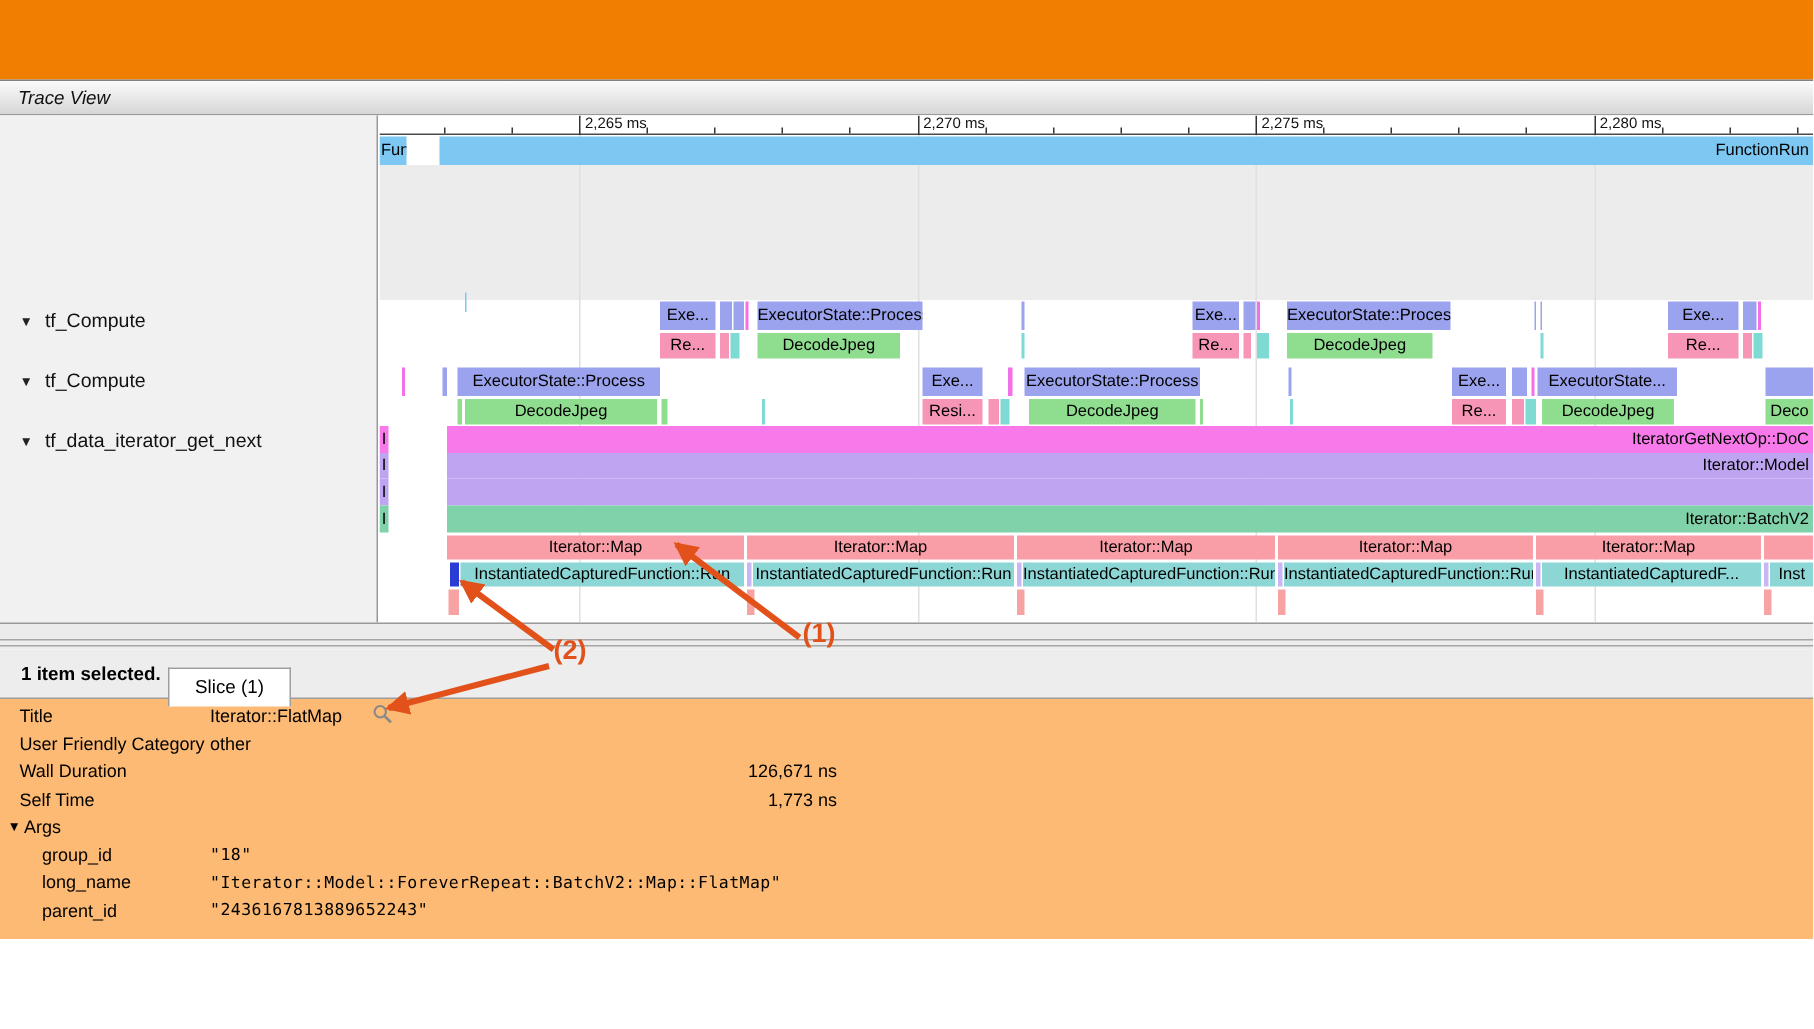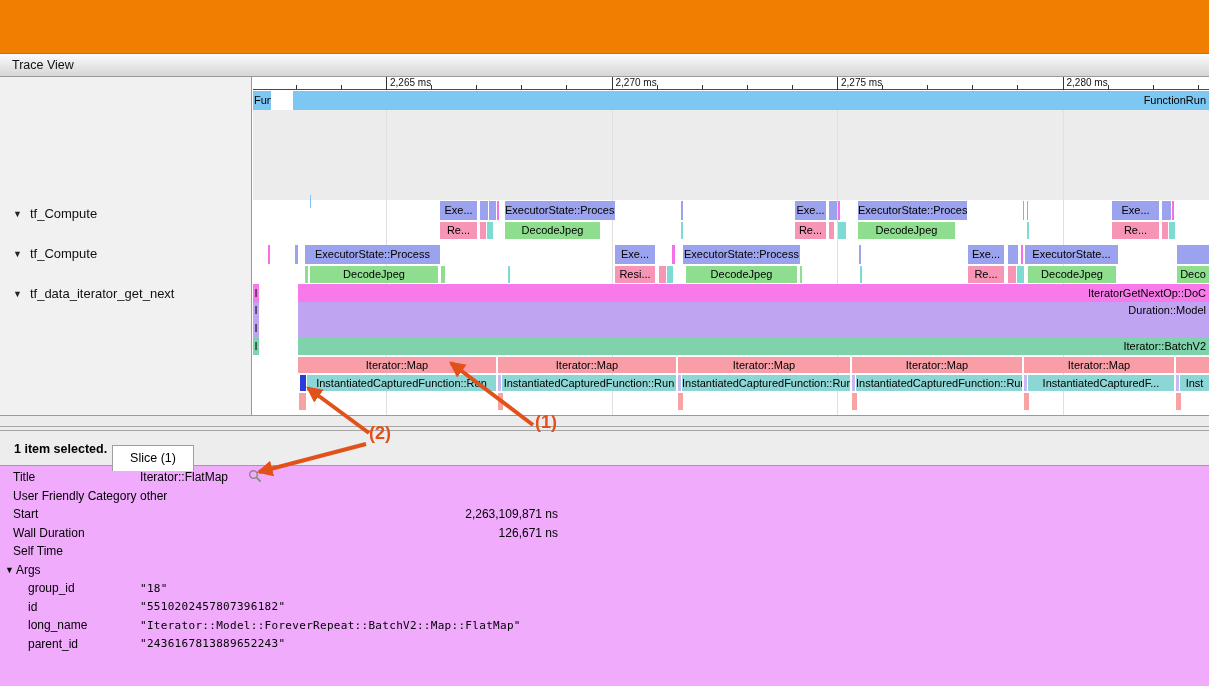--- a/index.html
+++ b/index.html
@@ -3,21 +3,21 @@
 <meta charset="utf-8">
 <style>
   html,body{margin:0;padding:0;background:#fff;}
   .screen{position:relative;width:1209px;height:686px;overflow:hidden;background:#fff;
           font-family:"Liberation Sans",sans-serif;color:#000;}
   
   .banner{position:absolute;left:0;top:0;width:1209px;height:53px;background:#f07e00;}
   
   .trace-header{position:absolute;left:0;top:53px;width:1209px;height:24px;
      background:linear-gradient(#fbfbfb,#d6d6d6);border-top:1px solid #808080;border-bottom:1px solid #9a9a9a;
-     box-sizing:border-box;line-height:22px;padding-left:12px;font-size:12.5px;color:#111;}
+     box-sizing:border-box;line-height:22px;padding-left:12px;font-size:12.5px;color:#111;font-style:italic;}
   
   .main{position:absolute;left:0;top:77px;width:1209px;height:338px;background:#fff;}
   .sidebar{position:absolute;left:0;top:0;width:252px;height:338px;background:#f1f1f1;
      border-right:1px solid #999;box-sizing:border-box;}
   .track-label{position:absolute;left:13px;display:flex;align-items:center;gap:8px;height:17px;
      font-size:13px;color:#111;cursor:default;}
   .track-label .tri{font-size:9px;color:#222;}
   .timeline{position:absolute;left:253px;top:0;width:956px;height:338px;background:#fff;overflow:hidden;}
   .ruler{position:absolute;left:0;top:0;width:956px;height:13px;background:#fff;border-bottom:1px solid #4a4a4a;box-sizing:border-box;}
   .major-tick{position:absolute;top:0;height:13px;border-left:1px solid #333;}
@@ -34,21 +34,21 @@
   .divider{position:absolute;left:0;top:415px;width:1209px;height:18px;background:#ececec;
      border-top:1px solid #9a9a9a;box-sizing:border-box;}
   .divider::after{content:"";position:absolute;left:0;right:0;bottom:2px;height:3px;
      border-top:1px solid #a6a6a6;border-bottom:1px solid #a6a6a6;}
   
   .tabbar{position:absolute;left:0;top:433px;width:1209px;height:33px;background:#ededed;
      border-bottom:1px solid #9e9e9e;box-sizing:border-box;}
   .status-text{position:absolute;left:14px;top:0;height:32px;line-height:32px;font-size:12.5px;font-weight:bold;}
   .tab{position:absolute;left:112px;top:12px;height:25px;width:80px;background:#fff;
      border:1px solid #9e9e9e;border-bottom:none;text-align:center;line-height:25px;font-size:12.5px;z-index:3;}
-  .details{position:absolute;left:0;top:466px;width:1209px;height:220px;background:#f0abfc;padding-top:2px;box-sizing:border-box;}
+  .details{position:absolute;left:0;top:466px;width:1209px;height:160px;background:#fdba74;padding-top:2px;box-sizing:border-box;}
   .drow{display:flex;height:18.5px;align-items:center;font-size:12px;}
   .drow .dlabel{margin-left:13px;width:127px;flex:none;}
   .drow .dval{width:418px;flex:none;display:flex;align-items:center;text-align:center;}
   .drow .dval.right{justify-content:flex-end;text-align:right;display:block;line-height:18.5px;}
   .args-header{display:flex;height:18.5px;align-items:center;font-size:12px;margin-left:5px;gap:2px;}
   .args-header .tri{font-size:9px;}
   .arow{display:flex;height:18.5px;align-items:center;font-size:12px;}
   .arow .alabel{margin-left:28px;width:112px;flex:none;}
   .arow .aval{font-family:"DejaVu Sans Mono",monospace;font-size:11px;letter-spacing:0.3px;}
   .mag{margin-left:20px;display:inline-block;}
@@ -187,21 +187,21 @@
             <div class="bar" style="left: 764px; width: 7px; background: rgb(126, 219, 212);"></div>
             <div class="bar" style="left: 775px; width: 88px; background: rgb(143, 222, 144);">DecodeJpeg</div>
             <div class="bar" style="left: 924px; width: 32px; background: rgb(143, 222, 144);">Deco</div>
           </div>
           <div class="lane" style="top: 207px; height: 18px; line-height: 18px;">
             <div class="bar" style="left: 0px; width: 6px; background: rgb(248, 122, 234);">I</div>
             <div class="bar ta-right" style="left: 45px; width: 911px; background: rgb(248, 122, 234);">IteratorGetNextOp::DoC</div>
           </div>
           <div class="lane" style="top: 225px; height: 17px; line-height: 17px;">
             <div class="bar" style="left: 0px; width: 6px; background: rgb(190, 164, 241);">I</div>
-            <div class="bar ta-right" style="left: 45px; width: 911px; background: rgb(190, 164, 241);">Duration::Model</div>
+            <div class="bar ta-right" style="left: 45px; width: 911px; background: rgb(190, 164, 241);">Iterator::Model</div>
           </div>
           <div class="lane" style="top: 242px; height: 18px; line-height: 18px;">
             <div class="bar" style="left: 0px; width: 6px; background: rgb(190, 164, 241);">I</div>
             <div class="bar ta-right" style="left: 45px; width: 1047px; background: rgb(190, 164, 241);">Iterator::ForeverRep</div>
           </div>
           <div class="lane" style="top: 260px; height: 18px; line-height: 18px;">
             <div class="bar" style="left: 0px; width: 6px; background: rgb(127, 210, 169);">I</div>
             <div class="bar ta-right" style="left: 45px; width: 911px; background: rgb(127, 210, 169);">Iterator::BatchV2</div>
           </div>
           <div class="lane" style="top: 280px; height: 16px; line-height: 16px;">
@@ -251,41 +251,34 @@
         <div class="dval">Iterator::FlatMap<span class="mag"><svg width="14" height="14" viewBox="0 0 14 14">
               <circle cx="5.5" cy="5.5" r="3.8" fill="none" stroke="#888" stroke-width="1.4"></circle>
               <line x1="8.6" y1="8.6" x2="12.6" y2="12.6" stroke="#888" stroke-width="1.8"></line>
             </svg></span></div>
       </div>
       <div class="drow">
         <div class="dlabel">User Friendly Category</div>
         <div class="dval">other</div>
       </div>
       <div class="drow">
-        <div class="dlabel">Start</div>
-        <div class="dval right">2,263,109,871 ns</div>
-      </div>
-      <div class="drow">
         <div class="dlabel">Wall Duration</div>
         <div class="dval right">126,671 ns</div>
       </div>
       <div class="drow">
         <div class="dlabel">Self Time</div>
+        <div class="dval right">1,773 ns</div>
       </div>
       <div class="args-header">
         <span class="tri">▼</span>
         <span>Args</span>
       </div>
       <div class="arow">
         <div class="alabel">group_id</div>
         <div class="aval">"18"</div>
-      </div>
-      <div class="arow">
-        <div class="alabel">id</div>
-        <div class="aval">"5510202457807396182"</div>
       </div>
       <div class="arow">
         <div class="alabel">long_name</div>
         <div class="aval">"Iterator::Model::ForeverRepeat::BatchV2::Map::FlatMap"</div>
       </div>
       <div class="arow">
         <div class="alabel">parent_id</div>
         <div class="aval">"2436167813889652243"</div>
       </div>
     </div>

